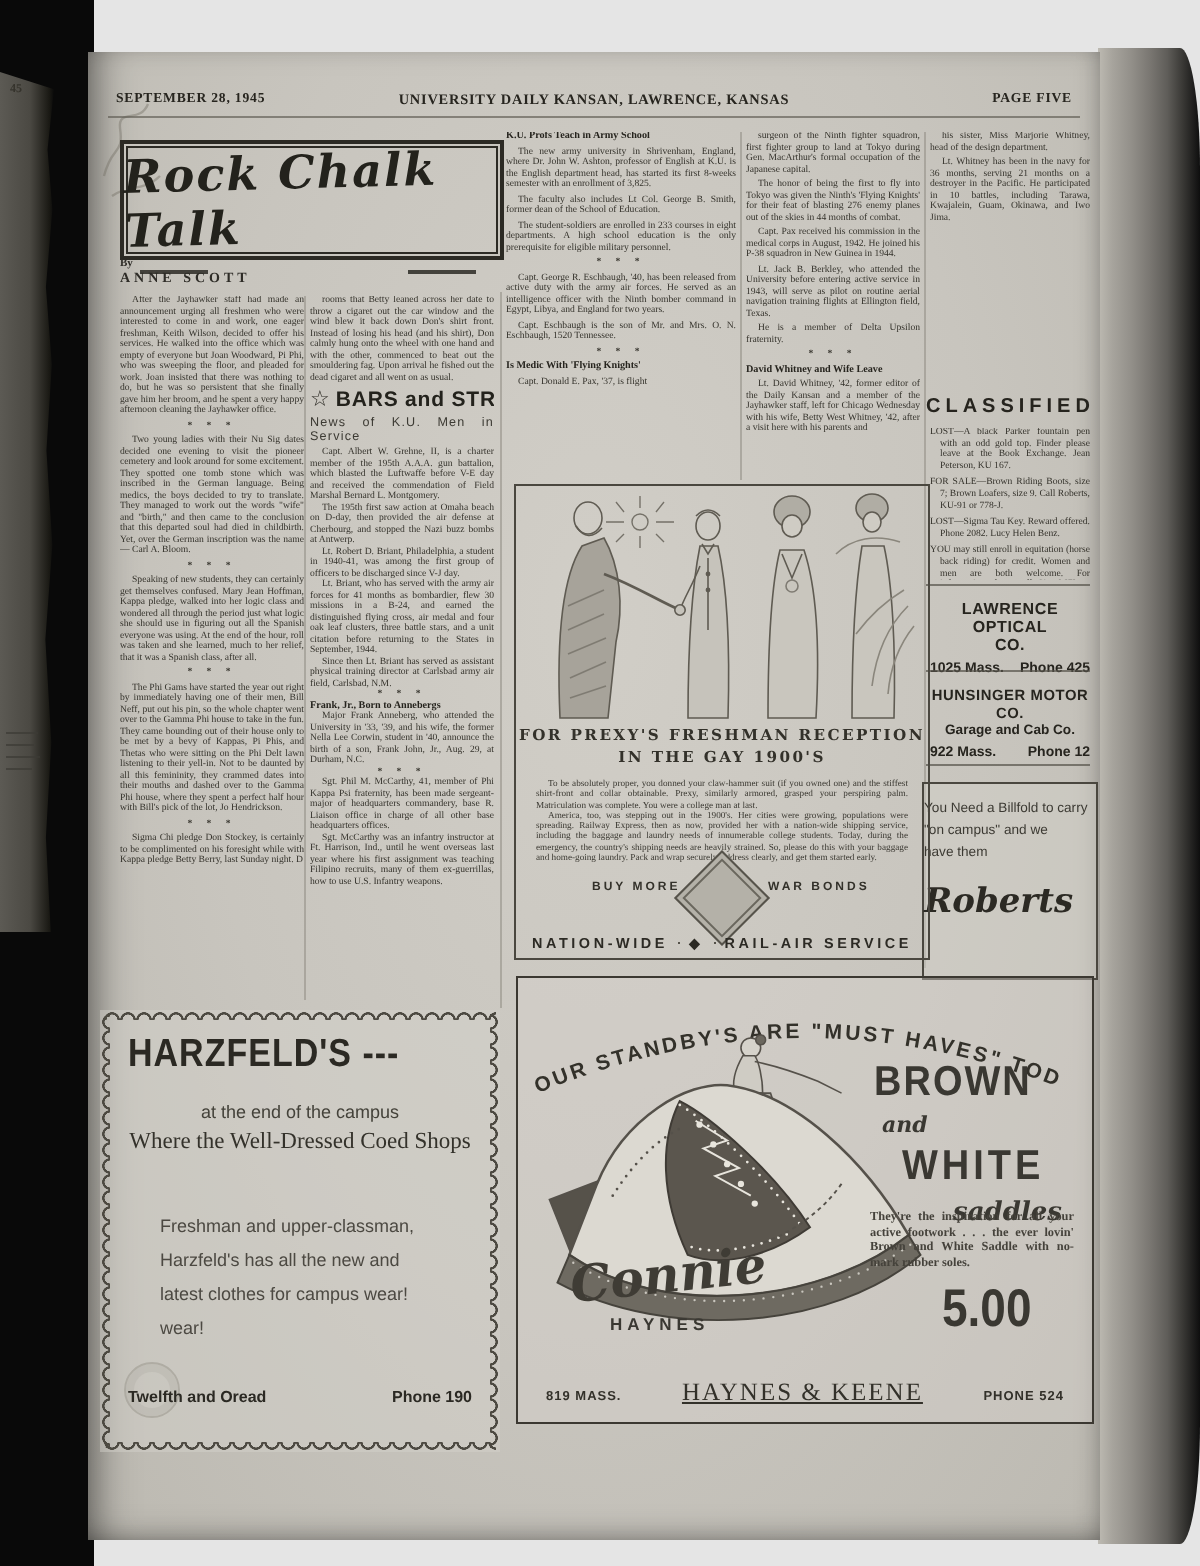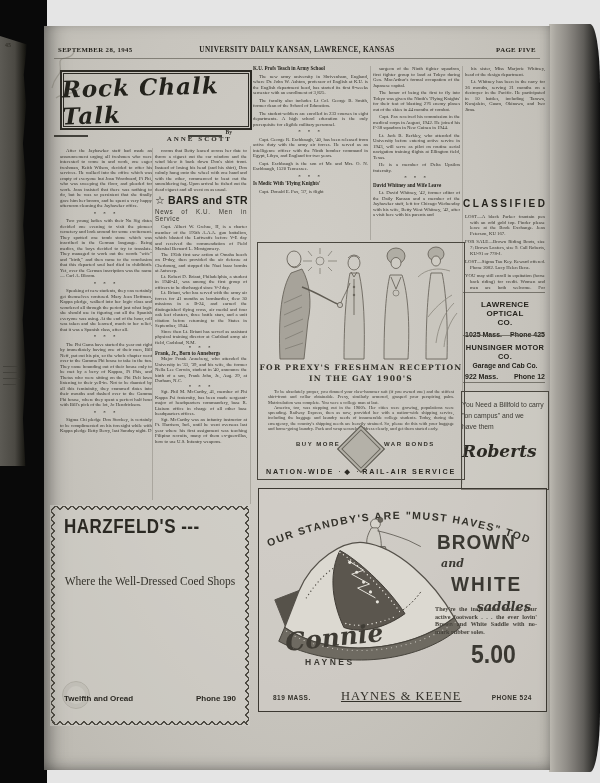--- a/index.html
+++ b/index.html
@@ -24,21 +24,21 @@
   
   .ph{position:absolute;top:20px;font:700 6.8px "Liberation Serif",serif;letter-spacing:.4px;color:#27251f;white-space:nowrap;}
   .ph-date{left:14px;} .ph-center{left:0;width:100%;text-align:center;font-size:7.2px;} .ph-page{right:14px;}
   .ph-rule{position:absolute;left:10px;right:10px;top:32px;border-top:1px solid #5d5a52;opacity:.65;}
   
   .vrule{position:absolute;width:1px;background:#8f8c84;opacity:.55;}
   
   .rc-box{position:absolute;left:16px;top:44px;width:188px;height:56px;border:2px solid #2c2a24;
       box-shadow:inset 0 0 0 1px #c8c5be,inset 0 0 0 2px #2c2a24;display:flex;align-items:center;justify-content:center;}
   .rc-title{font:700 italic 23px "DejaVu Serif",serif;letter-spacing:1px;color:#23221c;transform:rotate(-1.5deg);}
-  .rc-by{position:absolute;left:0;top:103px;width:188px;text-align:right;}
+  .rc-by{position:absolute;left:16px;top:103px;width:188px;text-align:left;}
   .rc-by .by{font:700 5.5px "Liberation Serif",serif;}
   .rc-by .author{font:700 7px "Liberation Serif",serif;letter-spacing:2px;}
   .rc-by .bar{position:absolute;top:6px;width:34px;border-top:2.5px solid #2c2a24;opacity:.85;}
   .rc-by .bar.l{left:10px;} .rc-by .bar.r{right:10px;}
   
   .col{position:absolute;text-align:justify;color:#34322b;overflow:hidden;
        font:4.8px/5.5px "Liberation Serif",serif;}
   .col > div{margin:0 0 2px 0;}
   .kind-p{text-indent:6px;}
   .kind-sep{text-align:center;letter-spacing:3px;font-weight:700;text-indent:0;}
@@ -81,21 +81,21 @@
   .rx-foot .dm{font-size:7px;}
   
   .hz{position:absolute;left:6px;top:479px;width:200px;height:221px;background:rgba(213,210,203,.45);}
   .hz .sc{position:absolute;}
   .sc-t{left:2px;right:2px;top:0;height:5px;background:radial-gradient(circle at 4px 5px,rgba(0,0,0,0) 2.7px,#4d4a42 2.8px,#4d4a42 3.8px,rgba(0,0,0,0) 4px);background-size:8px 5px;background-repeat:repeat-x;}
   .sc-b{left:2px;right:2px;bottom:0;height:5px;background:radial-gradient(circle at 4px 0,rgba(0,0,0,0) 2.7px,#4d4a42 2.8px,#4d4a42 3.8px,rgba(0,0,0,0) 4px);background-size:8px 5px;background-repeat:repeat-x;}
   .sc-l{top:2px;bottom:2px;left:0;width:5px;background:radial-gradient(circle at 5px 4px,rgba(0,0,0,0) 2.7px,#4d4a42 2.8px,#4d4a42 3.8px,rgba(0,0,0,0) 4px);background-size:5px 8px;background-repeat:repeat-y;}
   .sc-r{top:2px;bottom:2px;right:0;width:5px;background:radial-gradient(circle at 0 4px,rgba(0,0,0,0) 2.7px,#4d4a42 2.8px,#4d4a42 3.8px,rgba(0,0,0,0) 4px);background-size:5px 8px;background-repeat:repeat-y;}
   .hz-brand{position:absolute;left:14px;top:12px;font:700 17px "Liberation Sans",sans-serif;letter-spacing:.5px;color:#2b2923;transform:scaleY(1.15);}
   .hz-tag{position:absolute;left:0;top:46px;width:100%;text-align:center;font:400 9px "Liberation Sans",sans-serif;color:#44423a;}
-  .hz-head{position:absolute;left:0;top:70px;width:100%;text-align:center;font:400 11.5px "Liberation Serif",serif;color:#34322b;}
+  .hz-head{position:absolute;left:0;top:60px;width:100%;text-align:center;font:400 11.5px "Liberation Serif",serif;color:#34322b;}
   .hz-body{position:absolute;left:30px;top:100px;width:150px;font:400 9px/17px "Liberation Sans",sans-serif;color:#4c4942;white-space:pre-line;}
   .hz-logo{position:absolute;left:12px;top:176px;width:26px;height:26px;border:1px solid #a9a69d;border-radius:50%;opacity:.8;box-shadow:inset 0 0 0 4px rgba(169,166,157,.35);}
   .hz-foot{position:absolute;left:14px;right:14px;top:189px;display:flex;justify-content:space-between;font:700 8px "Liberation Sans",sans-serif;color:#2b2923;}
   
   .sd{position:absolute;left:214px;top:462px;width:287px;height:222px;border:1.5px solid #3b3831;background:rgba(214,211,204,.4);overflow:hidden;}
   .sd-brown{position:absolute;left:178px;top:42px;width:104px;color:#3a3832;}
   .sd-brown .b1{font:700 19px "Liberation Sans",sans-serif;letter-spacing:1px;display:inline-block;transform:scaleY(1.1);}
   .sd-brown .and{font:700 italic 11px "DejaVu Serif",serif;margin-left:4px;}
   .sd-brown .b2{font:700 19px "Liberation Sans",sans-serif;letter-spacing:2px;margin:2px 0 0 14px;transform:scaleY(1.1);}
   .sd-brown .b3{font:700 italic 13px "DejaVu Serif",serif;text-align:right;margin:4px 10px 0 0;}
@@ -316,21 +316,26 @@
         <span>RAIL-AIR SERVICE</span>
       </div>
     </div>
 
     <div class="hz">
       <div class="sc sc-t"></div>
         <div class="sc sc-b"></div>
         <div class="sc sc-l"></div>
         <div class="sc sc-r"></div>
       <div class="hz-brand">HARZFELD'S ---</div>
+      <div class="hz-tag">at the end of the campus</div>
       <div class="hz-head">Where the Well-Dressed Coed Shops</div>
+      <div class="hz-body">Freshman and upper-classman,
+Harzfeld's has all the new and
+latest clothes for campus wear!
+wear!</div>
       <div class="hz-logo"></div>
       <div class="hz-foot">
         <span>Twelfth and Oread</span>
         <span>Phone 190</span>
       </div>
     </div>
 
     <div class="sd">
       <svg class="sd-arc" viewBox="0 0 287 58">
         <defs>

